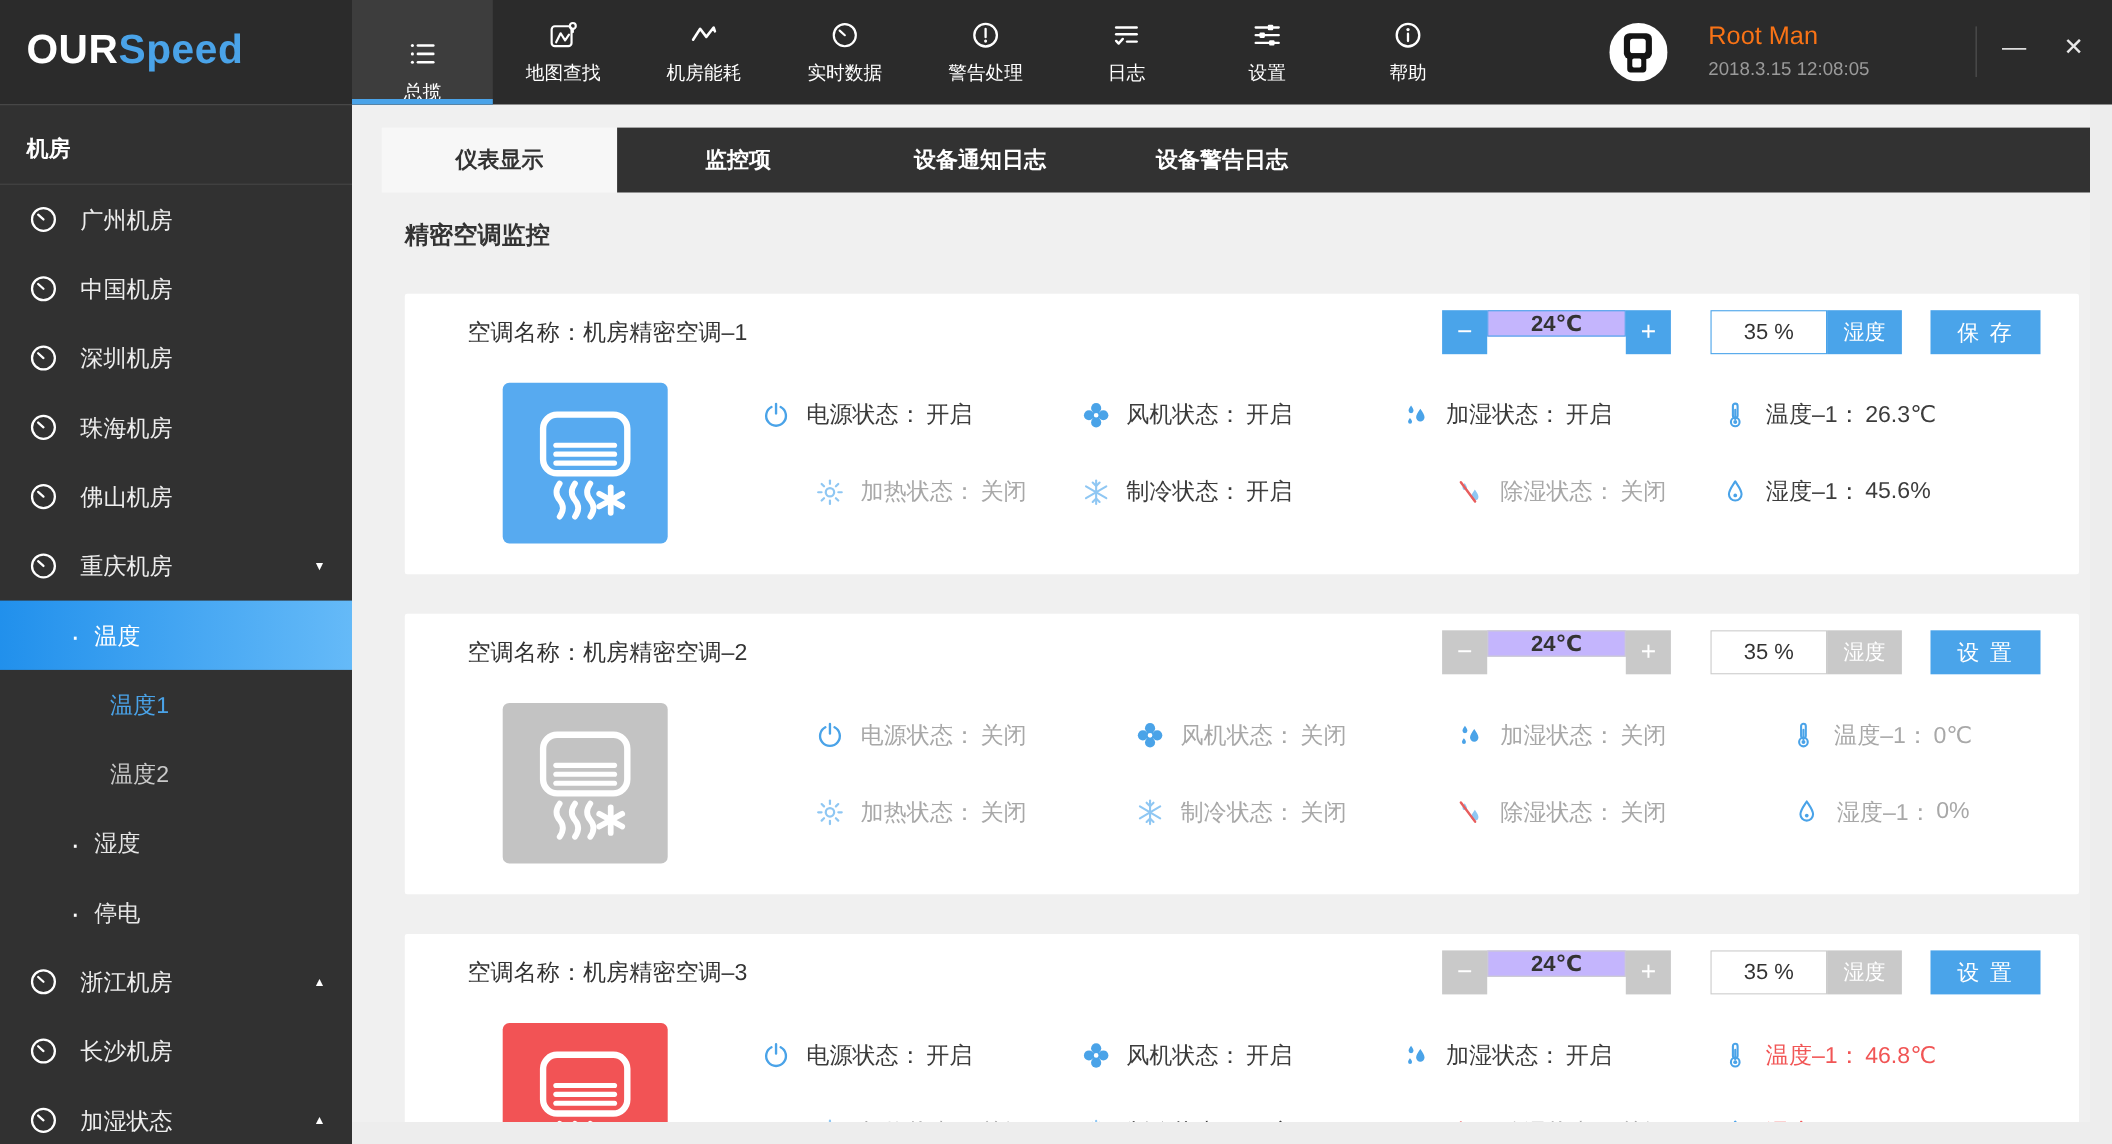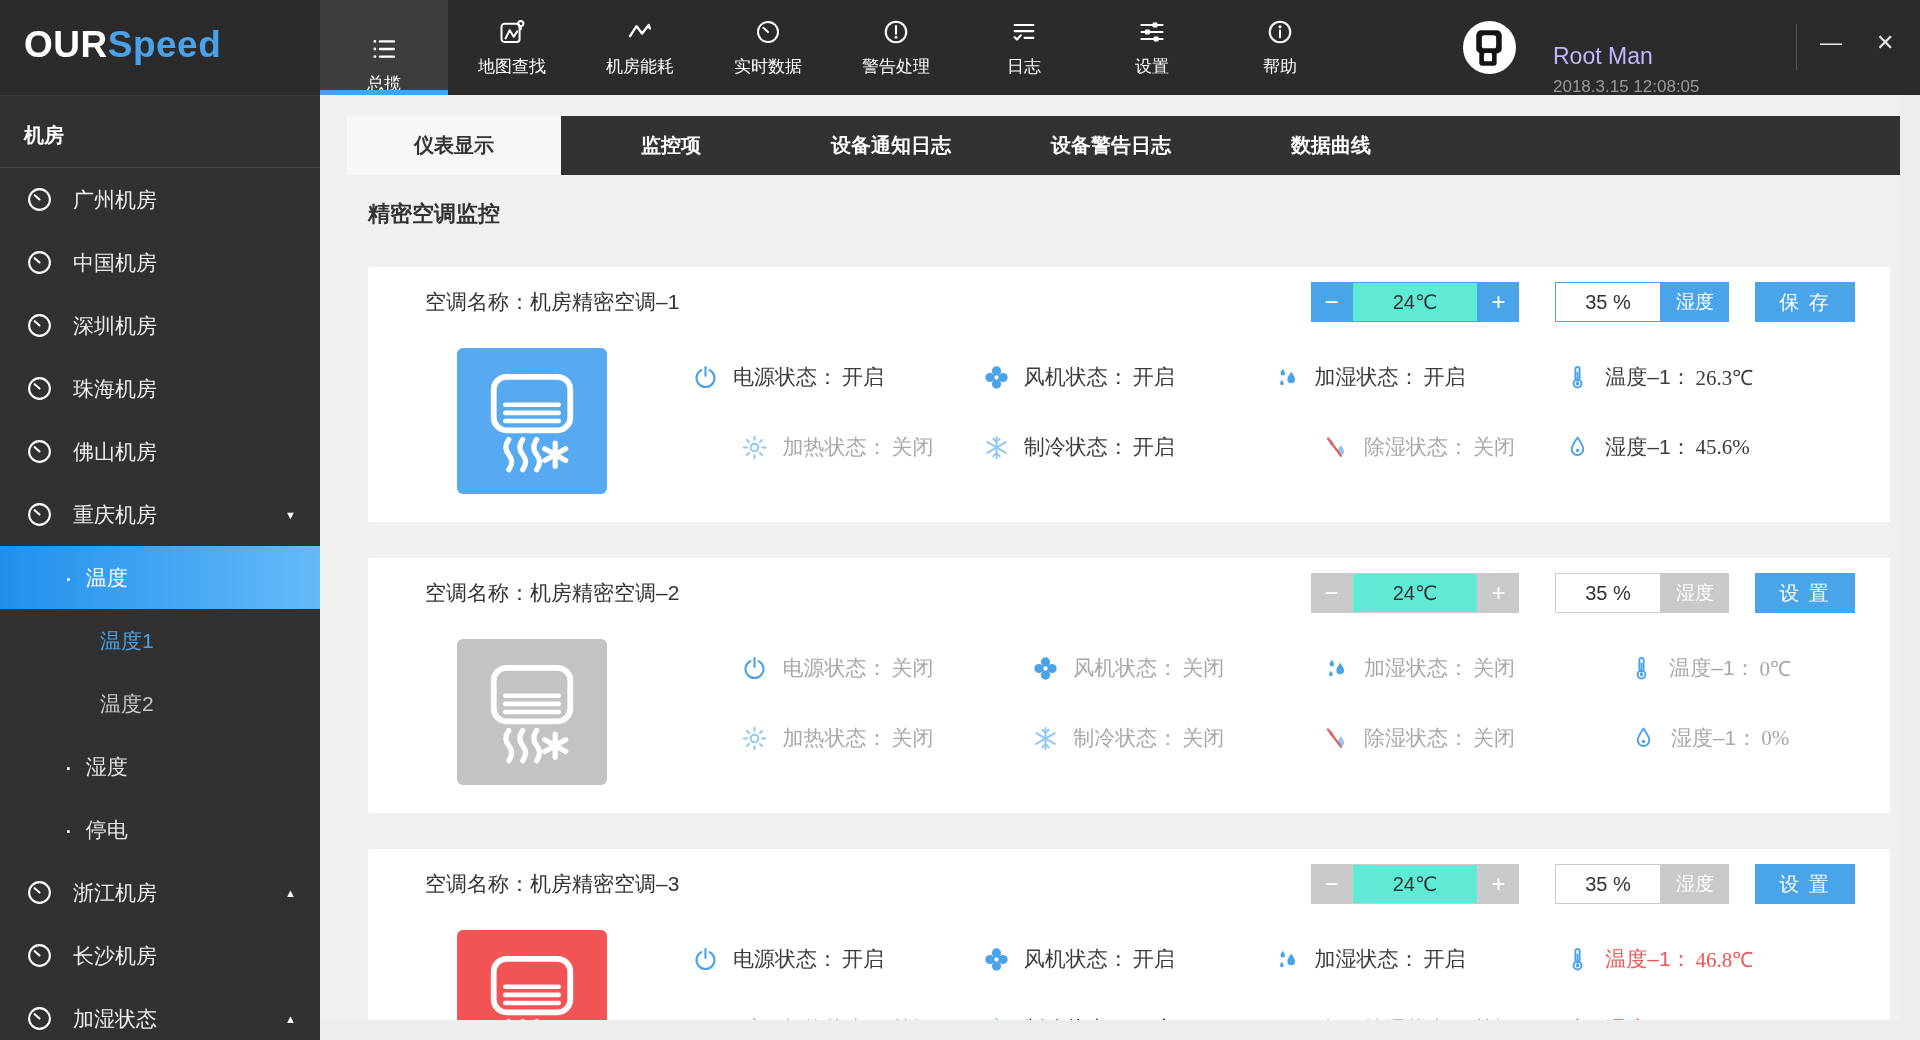--- a/index.html
+++ b/index.html
@@ -14,21 +14,21 @@
   .topnav { position:absolute; left:320px; top:0; height:95px; display:flex; }
   .nav-item { width:128px; height:95px; display:flex; flex-direction:column; align-items:center;
               justify-content:center; gap:9px; color:#fff; cursor:pointer; position:relative; }
   .nav-item .icon svg { width:28px; height:28px; display:block; }
   .nav-label { font-size:17px; }
   .nav-item.active { background:#3d3d3d;justify-content:flex-end; }
   .nav-item.active::after { content:""; position:absolute; left:0; right:0; bottom:0; height:5px; background:#4aa3e8; }
   .avatar { position:absolute; left:1463px; top:21px; width:53px; height:53px; cursor:pointer; }
   .avatar svg { width:53px; height:53px; }
   .user-meta { position:absolute; left:1553px; top:19px; }
-  .user-name { font-size:23px; color:#c4b5fd;margin-top:24px; }
+  .user-name { font-size:23px; color:#f97316; }
   .user-time { font-size:17px; color:#9a9a9a; margin-top:7px; }
   .vdivider { position:absolute; left:1796px; top:24px; width:1px; height:46px; background:#555; }
   .win-btn { position:absolute; top:30px; color:#e8e8e8; font-size:22px; cursor:pointer; }
   .win-btn.min { left:1820px; }
   .win-btn.close { left:1876px; }
 
   
   .sidebar { position:absolute; left:0; top:95px; width:320px; height:945px; background:#313131; border-top:1px solid #3a3a3a; }
   .side-title { margin:26px 0 0 24px; font-size:20px; font-weight:700; color:#fff; }
   .side-divider { margin-top:18px; height:1px; background:#454545; }
@@ -60,21 +60,21 @@
 
   .cards { margin:38px 10px 0 48px; }
   .card { background:#fff; height:255px; border-radius:2px; }
   .card + .card { margin-top:36px; }
 
   .card-head { display:flex; align-items:center; padding:15px 35px 0 57px; height:55px; }
   .card-title { font-size:21px; color:#333; }
   .controls { margin-left:auto; display:flex; align-items:center; height:40px; }
   .stepper { display:flex; height:40px; }
   .step-btn { width:41px; height:40px; color:#fff; font-size:24px; display:flex; align-items:center; justify-content:center; cursor:pointer; }
-  .setpoint { width:126px; height:40px; background:#5eead4; color:#333; font-size:20px; display:flex; align-items:center; justify-content:center; }
+  .setpoint { width:126px; height:24px; background:#c4b5fd; color:#333; font-size:20px; display:flex; align-items:center; justify-content:center;font-weight:bold; }
   .hum-group { display:flex; margin-left:36px; height:40px; }
   .hum-field { width:106px; height:40px; background:#fff; color:#333; font-size:20px; display:flex; align-items:center; justify-content:center; }
   .hum-btn { width:68px; height:40px; color:#fff; font-size:19px; display:flex; align-items:center; justify-content:center; cursor:pointer; }
   .action-btn { margin-left:26px; width:100px; height:40px; color:#fff; font-size:20px; letter-spacing:2px;
                 display:flex; align-items:center; justify-content:center; cursor:pointer; }
   .c-blue .step-btn, .c-blue .hum-btn { background:#4aa4ea; }
   .c-blue .setpoint, .c-blue .hum-field { border:1px solid #4aa4ea; }
   .c-gray .step-btn, .c-gray .hum-btn { background:#c9c9c9; }
   .c-gray .setpoint, .c-gray .hum-field { border:1px solid #ccc; }
   .action-btn { background:#4aa4ea; }
@@ -85,21 +85,21 @@
   .tile-blue { background:#57aaf0; } .tile-gray { background:#c3c3c3; } .tile-red { background:#f25355; }
   .statuses { flex:1; margin-left:85px; display:grid; grid-template-columns:repeat(4,1fr);
               row-gap:40px; align-content:start; padding-top:14px; }
   .status { display:flex; align-items:center; height:30px; font-size:21px; }
   .status .icon { display:flex; margin-right:14px; color:#4aa3e8; }
   .status .icon svg { width:27px; height:27px; }
   .status .icon.muted-icon { color:#8fc7f3; }
   .status.on { color:#3c3c3c; }
   .status.off { color:#a8a8a8;justify-content:center; }
   .status.alarm { color:#f15555; }
-  .st-value { margin-left:4px;font-family:Liberation Serif, serif; }
+  .st-value { margin-left:4px; }
 </style>
 </head>
 <body>
 
 <div class="app">
 
   <header class="topbar">
     <div class="logo">
       <span class="p1">OUR</span><span class="p2">Speed</span>
     </div>
@@ -317,21 +317,20 @@
       </div>
   </aside>
 
   <main class="main">
     <div class="tabrow">
         <div class="tab active">仪表显示</div>
         <div class="dark-tabs">
           <div class="tab">监控项</div>
           <div class="tab">设备通知日志</div>
           <div class="tab">设备警告日志</div>
-          <div class="tab">数据曲线</div>
         </div>
       </div>
     <h2 class="page-title">精密空调监控</h2>
     <div class="cards">
         <div class="card c-blue">
           <div class="card-head">
             <div class="card-title">空调名称：机房精密空调–1</div>
             <div class="controls">
               <div class="stepper">
                 <div class="step-btn">−</div>

